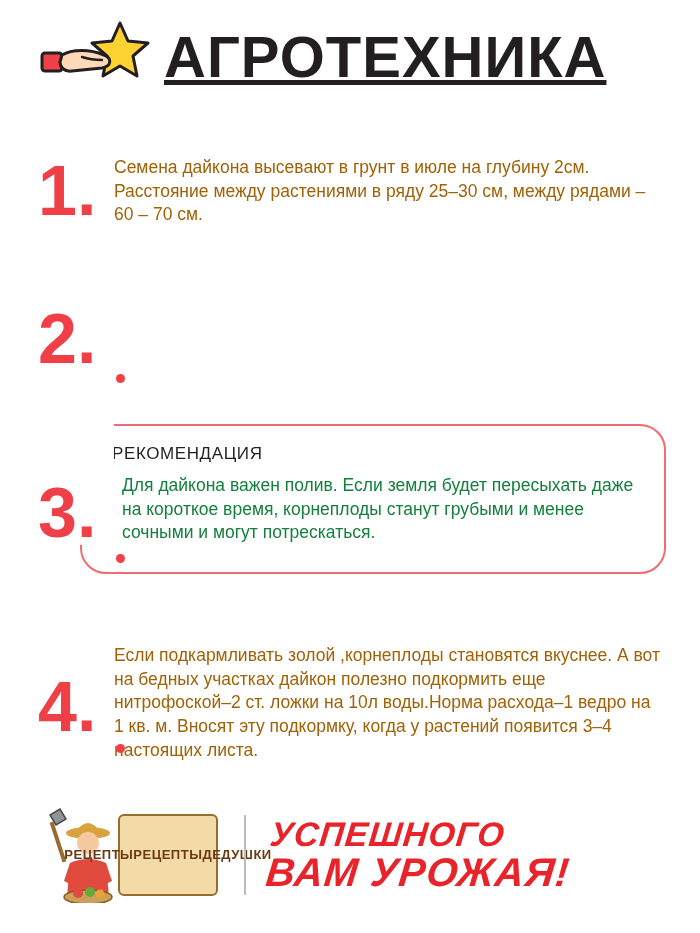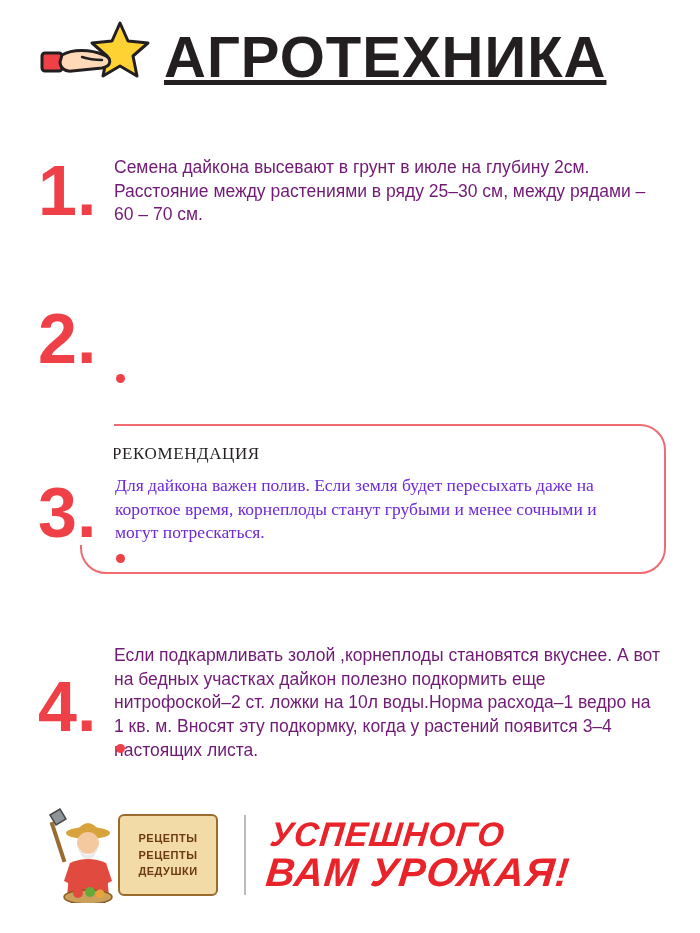--- a/index.html
+++ b/index.html
@@ -63,21 +63,21 @@
     line-height: 0.9;
     text-align: left;
     padding-left: 8px;
     box-sizing: border-box;
     position: relative;
   }
   .item-text {
     flex: 1 1 auto;
     font-size: 17.5px;
     line-height: 1.35;
-    color: #701a75;
+    color: #a16207;
     padding-top: 6px;
     padding-right: 8px;
     white-space: pre-line;
   }
 
   
   .item-1 { margin-top: 20px; height: 120px; }
   .item-1 .num { padding-top: 22px; }
   .item-1 .item-text { padding-top: 18px; }
 
@@ -92,34 +92,33 @@
   .rec-box {
     flex: 1 1 auto;
     border: 2.5px solid #f06b72;
     border-radius: 26px;
     padding: 18px 20px 20px 26px;
     margin-left: -34px;
     margin-right: 6px;
     box-sizing: border-box;
     min-height: 150px;
     position: relative;
-    font-family: Liberation Serif, serif;
   }
   .rec-title {
     font-size: 17px;
     color: #231f20;
     letter-spacing: 0.6px;
     margin: 0 0 10px 4px;
   }
   .rec-text {
     font-size: 17.5px;
     line-height: 1.35;
-    color: #6d28d9;
+    color: #15803d;
     white-space: pre-line;
-    margin-left: 7px;
+    margin-left: 14px;
   }
   .item-3 .num { position: relative; z-index: 2; background: #ffffff; }
 
   
   .item-4 { height: 170px; margin-top: 18px; }
   .item-4 .num { padding-top: 44px; }
   .item-4 .item-text { padding-top: 12px; }
 
   
   .bullet {
@@ -152,26 +151,26 @@
     flex: 0 0 auto;
   }
   .scroll-plate {
     width: 96px;
     height: 78px;
     background: #f3dba8;
     border: 2px solid #9a6b2f;
     border-radius: 6px;
     margin-left: -4px;
     display: flex;
-    flex-direction: column;
+    flex-direction: row;
     align-items: center;
     justify-content: center;
     color: #6b3a12;
     font-weight: bold;
-    font-size: 11px;
+    font-size: 13px;
     line-height: 1.5;
     letter-spacing: 0.5px;
     text-align: center;
   }
   .divider {
     width: 2px;
     height: 80px;
     background: #b9bcc0;
     margin: 0 22px 0 26px;
     flex: 0 0 auto;

